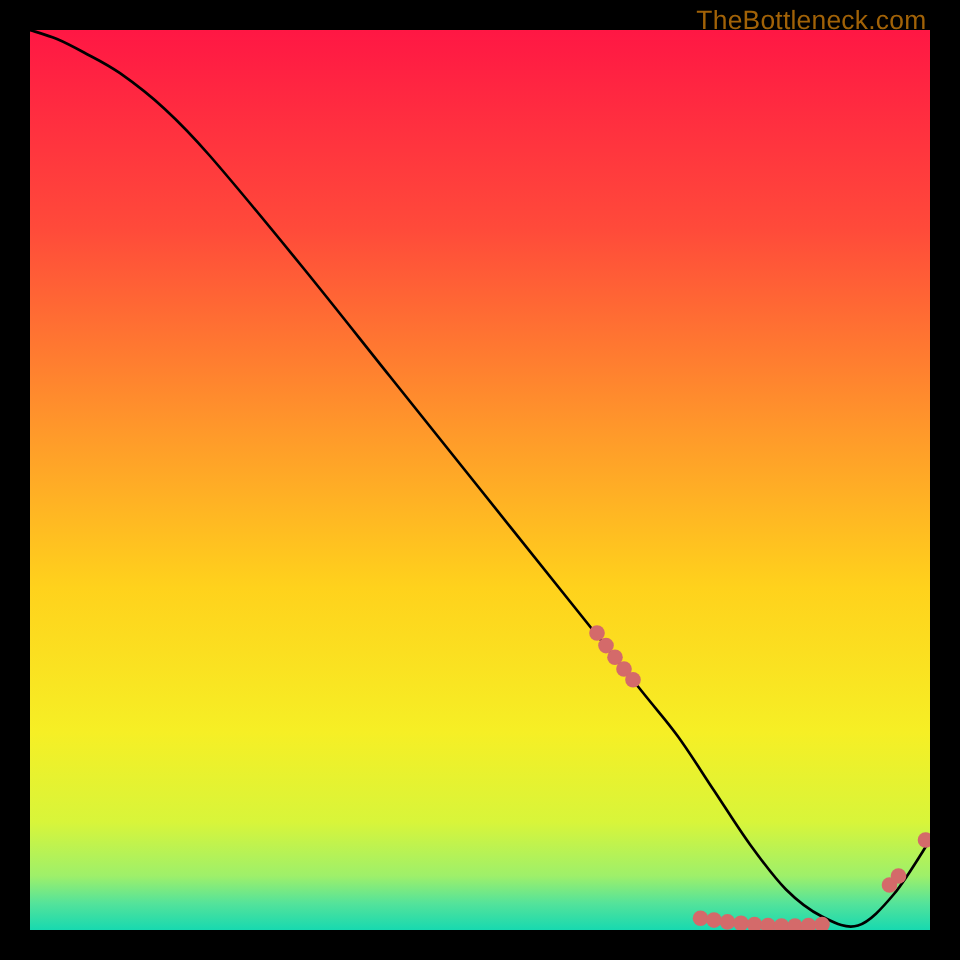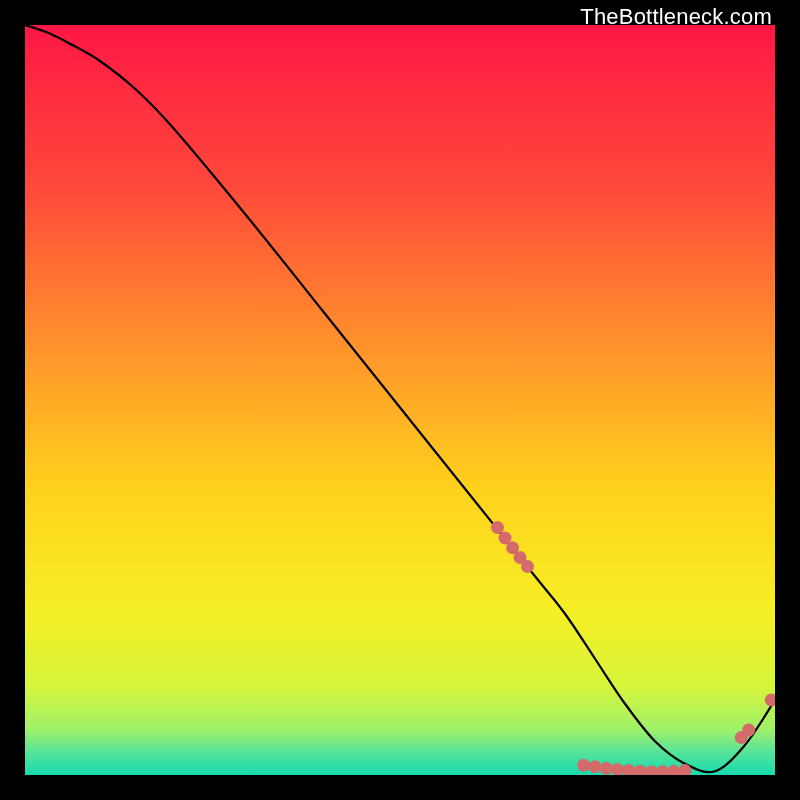--- a/index.html
+++ b/index.html
@@ -23,21 +23,21 @@
     top: 25px;
     width: 750px;
     height: 750px;
   }
   .watermark {
     position: absolute;
     top: 4px;
     right: 28px;
     font-size: 22px;
     font-weight: 500;
-    color: #ffffff;
+    color: #a16207;
     letter-spacing: 0.2px;
     text-align: center;
   }
 </style>
 </head>
 <body>
 
 <div class="frame">
   <svg class="plot" viewBox="0 0 750 750" preserveAspectRatio="none">
     <defs>

